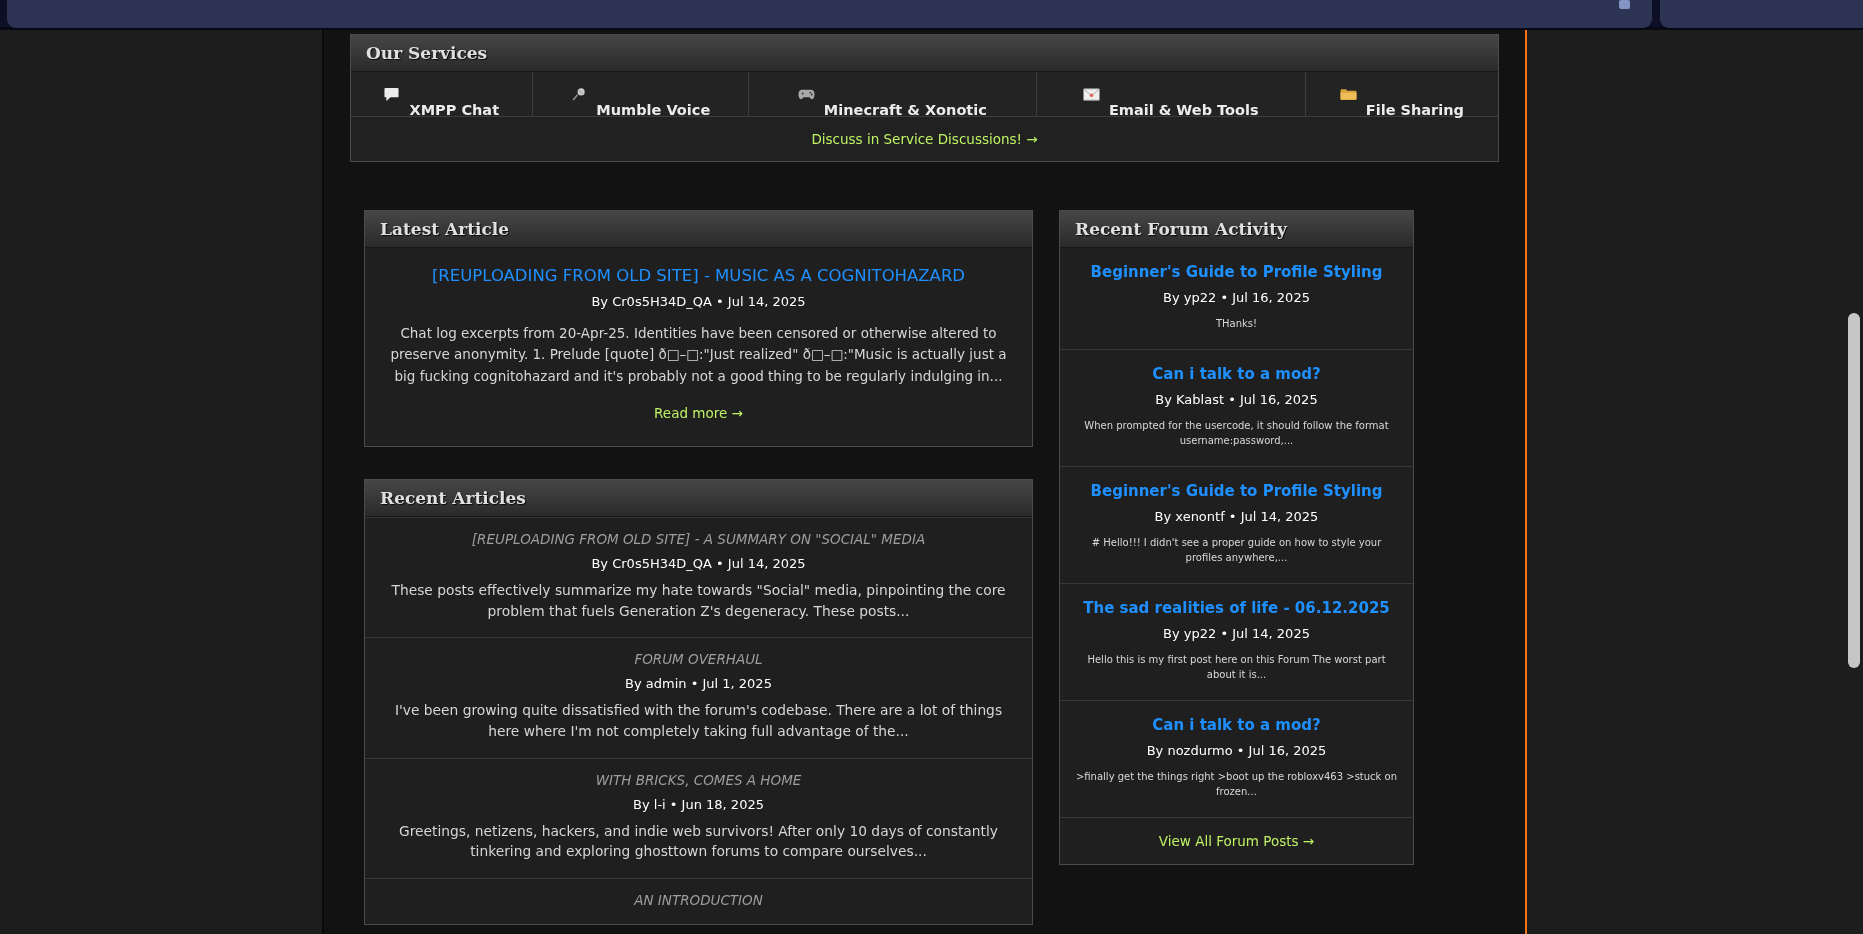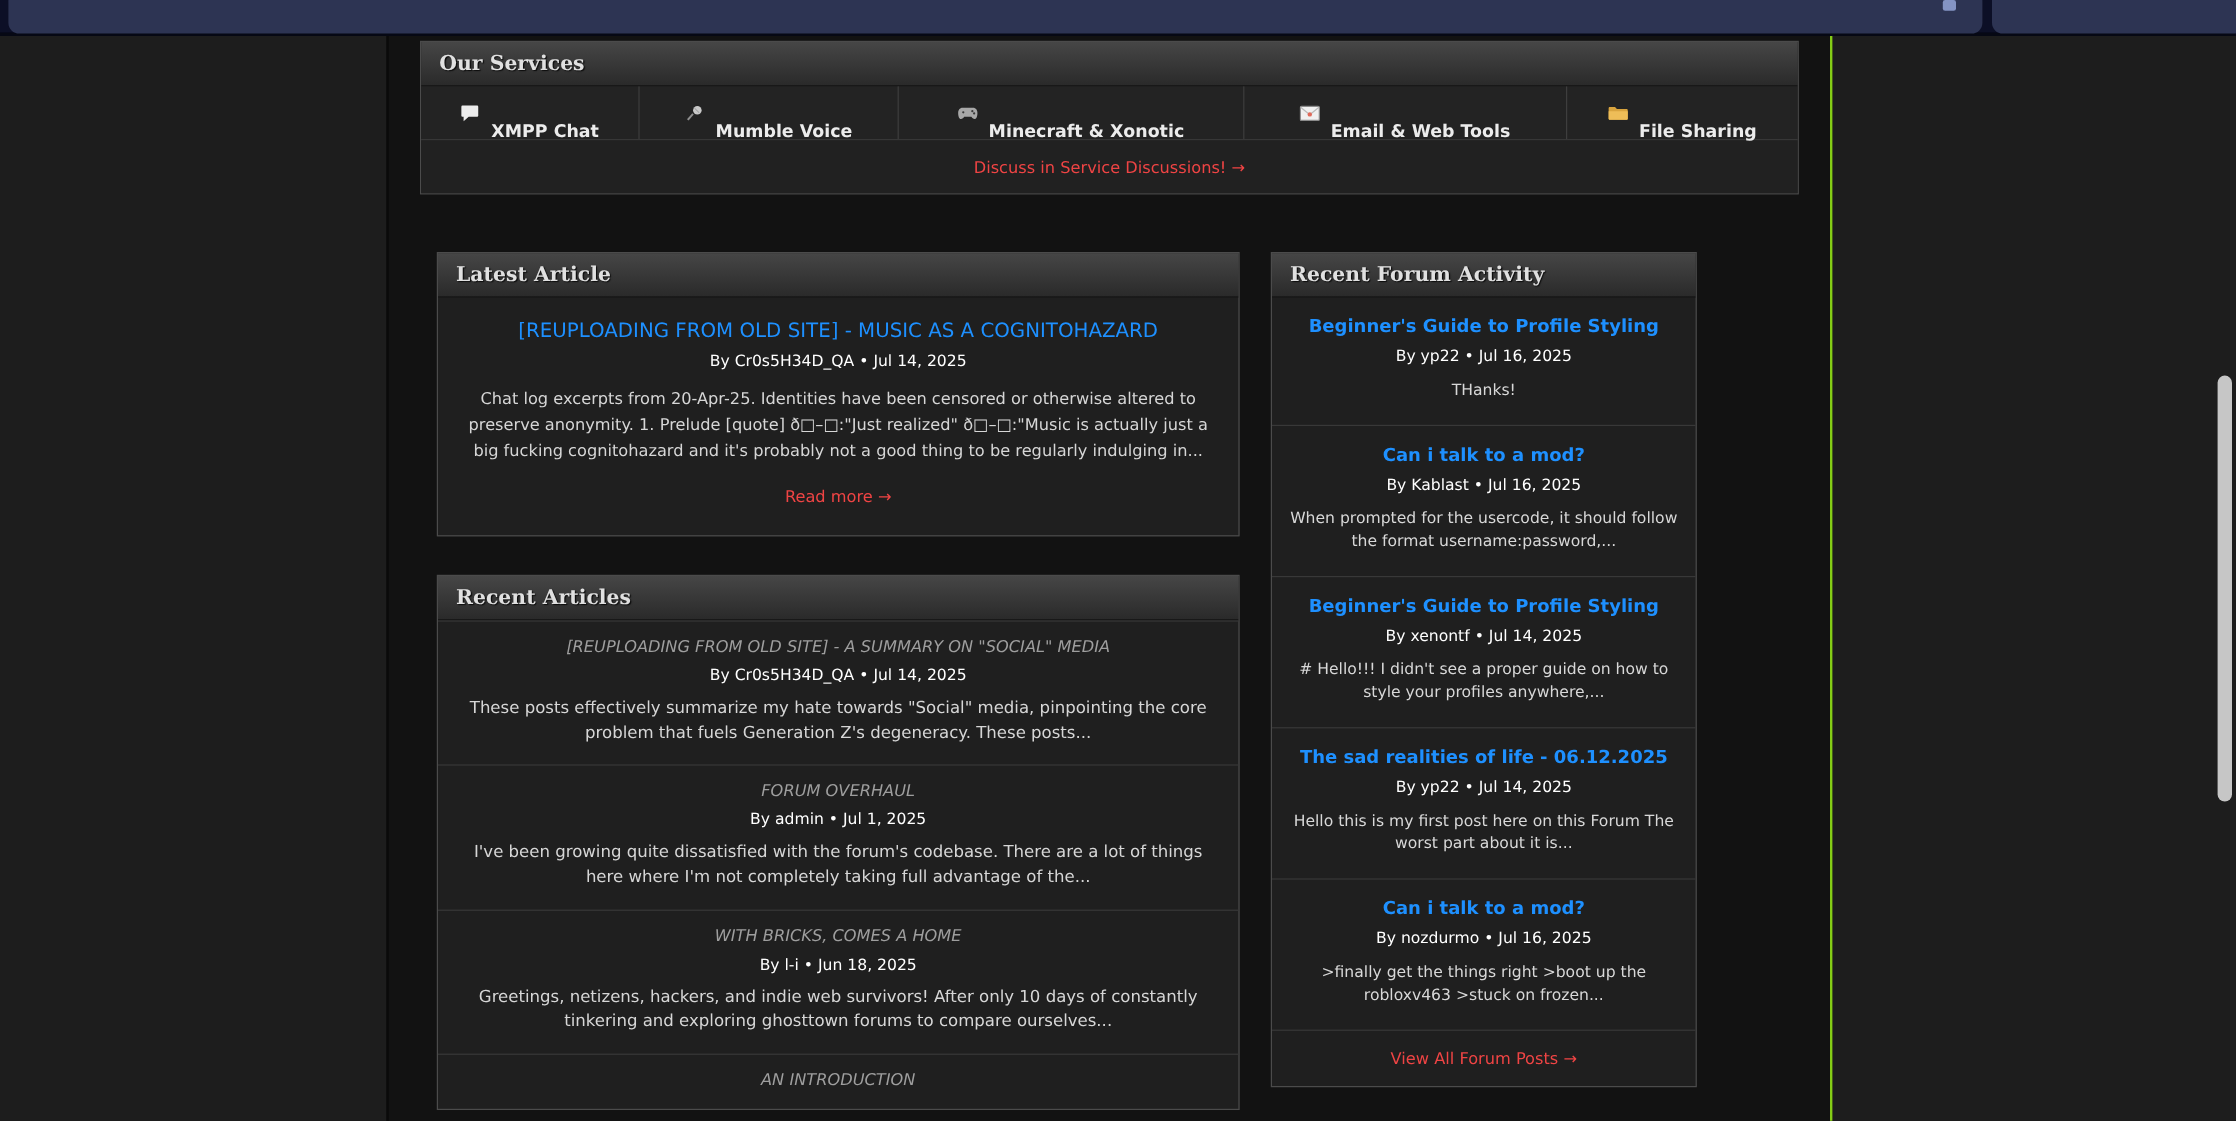--- a/index.html
+++ b/index.html
@@ -11,60 +11,60 @@
                  background:#0c0f26; border-bottom:3px solid #060814; }
   .tab { position:absolute; top:-8px; height:36px; background:#2d3453; border-radius:9px; }
   .tab-main { left:7px; width:1645px; }
   .tab-right { left:1660px; width:210px; }
   .tab-favicon { position:absolute; right:22px; top:8px; width:11px; height:9px;
                  background:#8494c4; border-radius:2px; }
 
   
   .page { position:absolute; left:0; top:30px; width:1863px; height:904px; background:#1d1d1d; }
   .wrapper { position:absolute; left:322px; top:0; width:1205px; height:904px;
-             background:#121212; border-left:2px solid #0a0a0a; border-right:2px solid #84cc16;
+             background:#121212; border-left:2px solid #0a0a0a; border-right:2px solid #f97316;
              overflow:hidden; }
 
   .panel { background:#1f1f1f; border:1px solid #4b4b4b; }
   .panel-header { background:linear-gradient(#464646,#2a2a2a); border-bottom:1px solid #171717;
                   padding:8px 15px; font-family:"DejaVu Serif", serif; font-weight:bold;
                   font-size:17px; color:#e0e0e0; text-shadow:1px 1px 1px #0a0a0a; }
 
   
   .services-panel { margin:4px 26px 0 26px; }
   .services-row { display:flex; background:#232323; border-bottom:1px solid #3e3e3e; }
   .service-cell { display:flex; align-items:center; justify-content:center; gap:9px;
                   height:44px; border-right:1px solid #3e3e3e; cursor:pointer; }
   .service-cell:last-child { border-right:none; }
   .service-label { font-weight:bold; font-size:14.5px; color:#ececec;margin-top:32px; }
   .icon { display:inline-flex; width:17px; height:15px; }
   .icon svg { width:100%; height:100%; }
   .discuss-row { background:#212121; text-align:center; padding:12px 0 13px 0; }
-  a.green-link { color:#ef4444; font-size:13.5px; text-decoration:none; cursor:pointer; }
+  a.green-link { color:#bef264; font-size:13.5px; text-decoration:none; cursor:pointer; }
 
   
   .columns { display:flex; gap:26px; padding:0 30px 0 40px; margin-top:48px; align-items:flex-start; }
   .col-left  { width:669px; flex:none; }
   .col-right { width:355px; flex:none; }
 
   .article-body { padding:18px 16px 24px 16px; text-align:center; }
   .article-title { color:#1e90ff; font-weight:normal; font-size:16.5px; cursor:pointer; }
   .byline { color:#ffffff; font-size:13px; margin-top:9px; }
   .excerpt { color:#d6d6d6; font-size:13.5px; line-height:1.58; margin:14px auto 0 auto; max-width:642px; }
   .read-more-row { margin-top:16px; }
 
   .recent-articles-panel { margin-top:32px; }
   .entry { text-align:center; padding:13px 12px 16px 12px; border-top:1px solid #383838; }
   .entry:first-child { border-top:none; }
   .entry-title { color:#9e9e9e; font-style:italic; font-size:13.5px; cursor:pointer; }
   .entry-excerpt { color:#d6d6d6; font-size:13.8px; line-height:1.5; margin:9px auto 0 auto; max-width:640px; }
 
   .post { text-align:center; padding:15px 14px 18px 14px; border-bottom:1px solid #383838; }
   .post-title { color:#1e90ff; font-weight:bold; font-size:15px; cursor:pointer; }
-  .post-excerpt { color:#d8d8d8; font-size:13px; line-height:1.5; margin:11px auto 0 auto; max-width:400px; }
+  .post-excerpt { color:#d8d8d8; font-size:10px; line-height:1.5; margin:11px auto 0 auto; max-width:400px; }
   .forum-footer { text-align:center; padding:13px 0 14px 0; }
 
   
   .scrollbar-thumb { position:absolute; left:1848px; top:283px; width:12px; height:355px;
                      background:#c6c6c6; border-radius:6px; cursor:grab; }
 </style>
 </head>
 <body>
 
 <div class="browser-bar">

